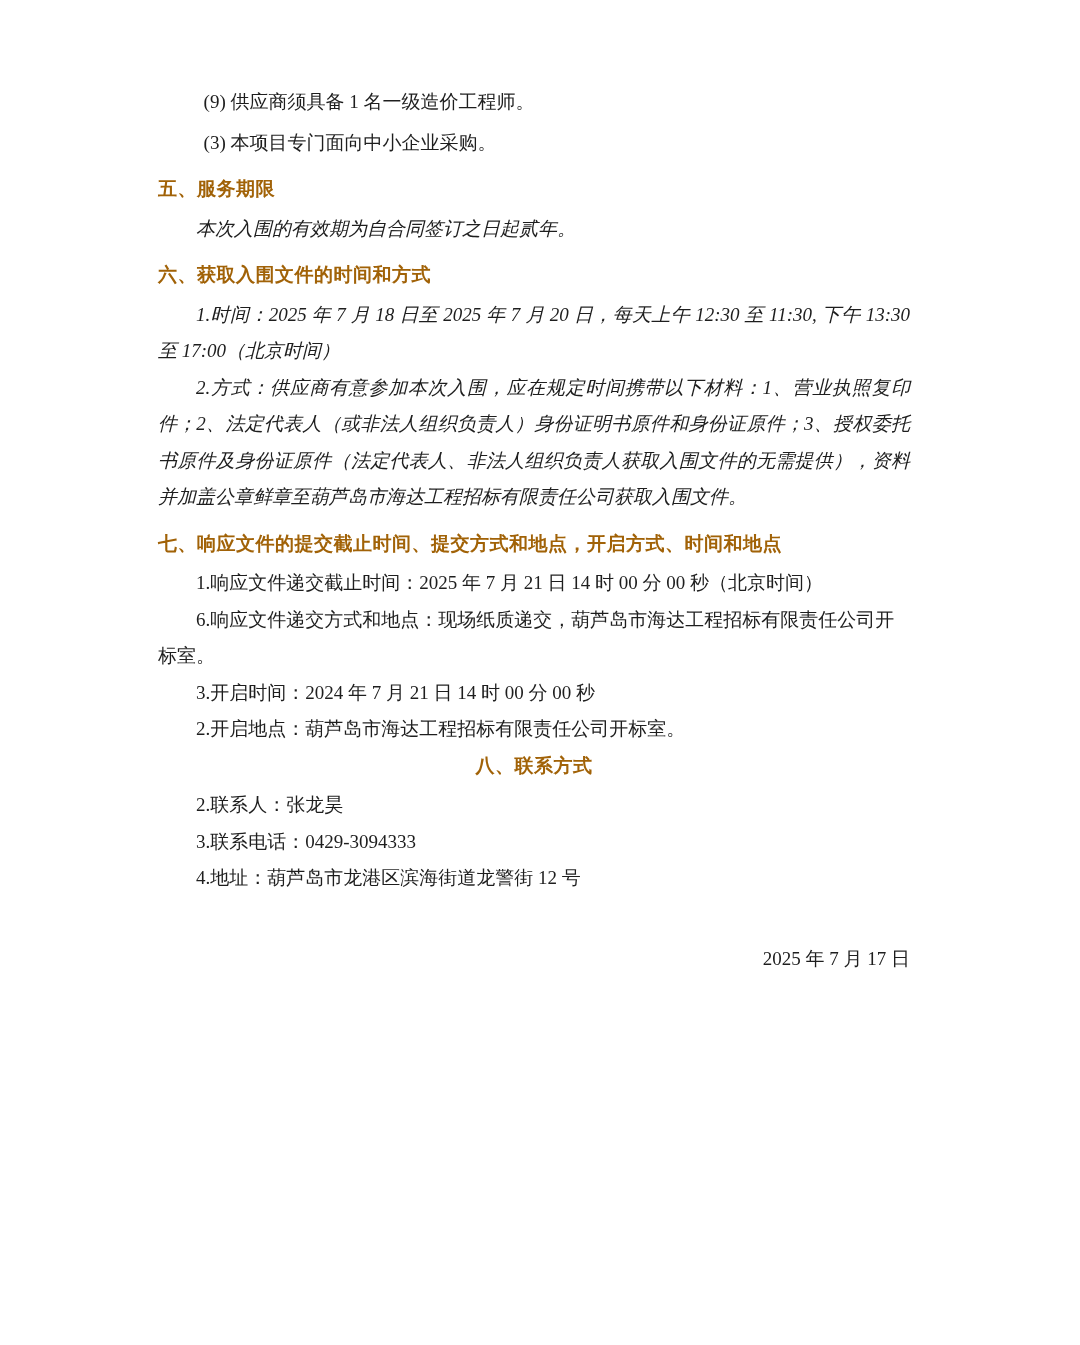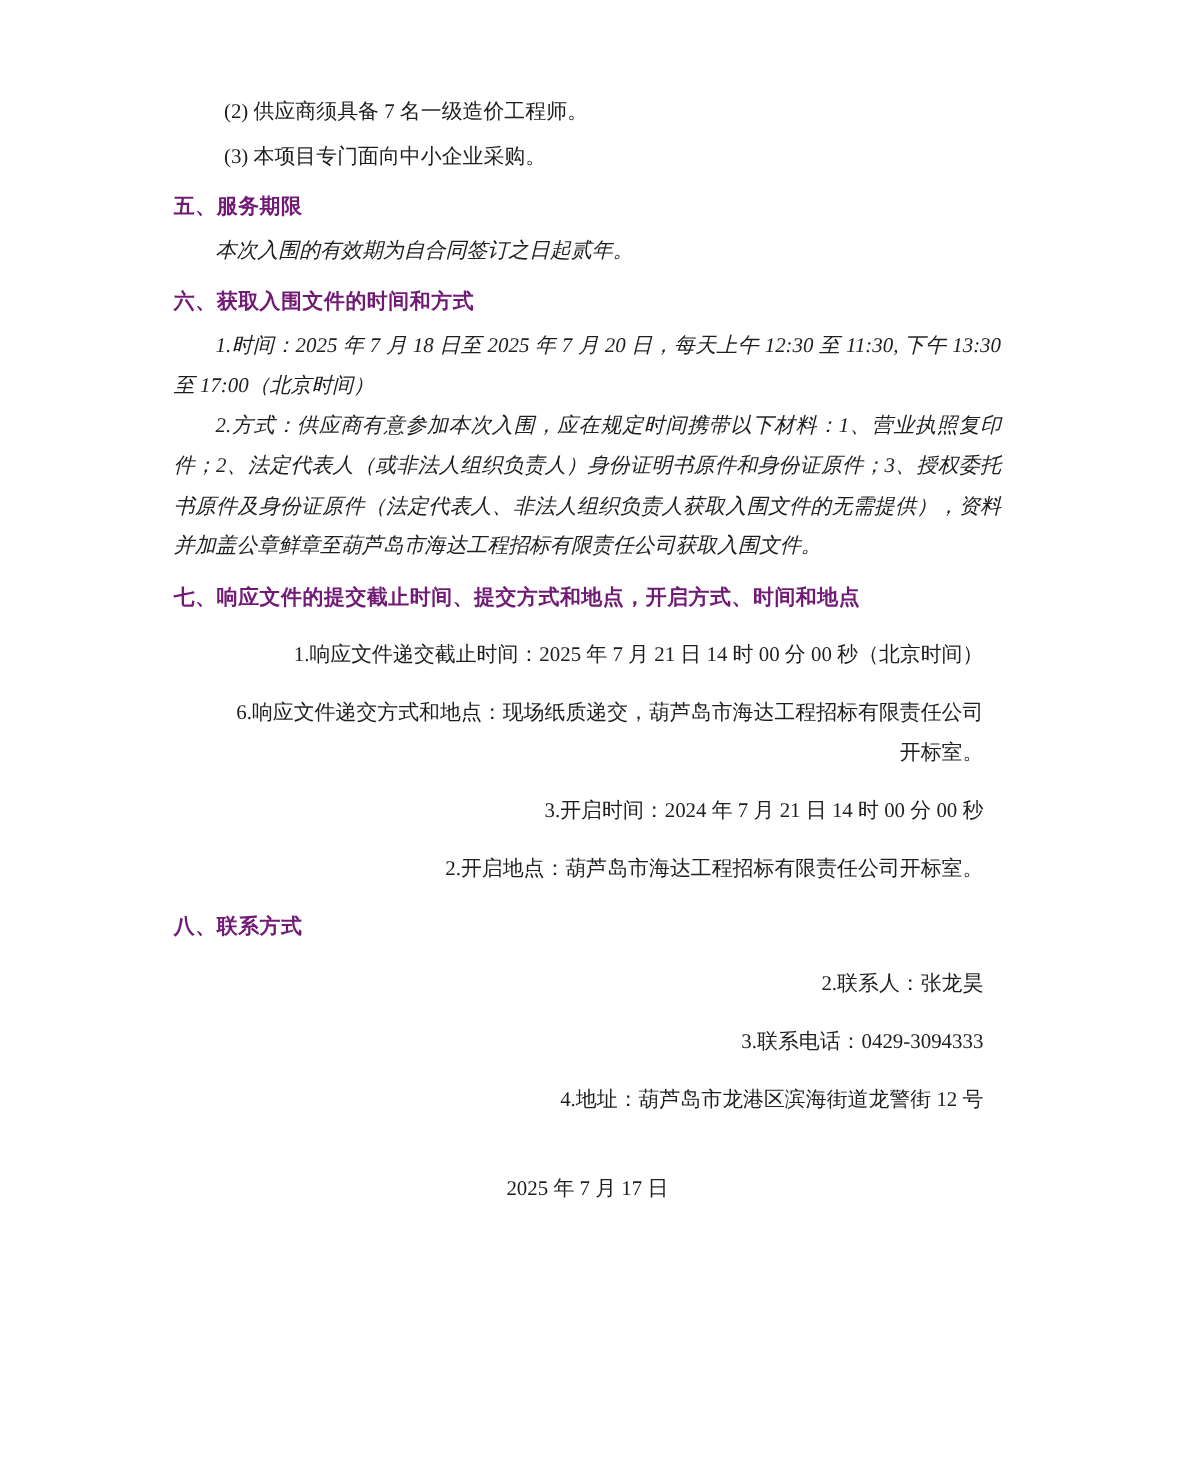--- a/index.html
+++ b/index.html
@@ -16,51 +16,50 @@
     padding: 84px 170px 0 158px;
     color: #1e1e1e;
     font-family: "Liberation Serif", "DejaVu Serif", serif;
     font-size: 19px;
     line-height: 36.5px;
   }
   .block { margin: 0; }
   .heading {
     font-family: "Liberation Sans", "DejaVu Sans", sans-serif;
     font-weight: 700;
-    color: #701a75;
+    color: #a16207;
     margin: 10px 0 3px 0;
     letter-spacing: 0.5px;
   }
-  .heading.tight { margin-top: 0; }
+  .heading.tight { margin-top: 0; text-align: center; }
   .list-item {
     text-indent: 2.4em;
     margin: 0 0 4px 0;
   }
   .paragraph {
     text-indent: 2em;
     text-align: justify;
     margin: 0;
     font-style: italic;
   }
   .sub-item {
     text-indent: 2em;
-    margin: 16px;
-    text-align: right;
+    margin: 0;
   }
   .date-line {
-    text-align: center;
+    text-align: right;
     margin-top: 44px;
   }
 </style>
 </head>
 <body>
 
 <div class="page">
   <div id="doc-blocks">
-      <div class="block list-item">(2) 供应商须具备 7 名一级造价工程师。</div>
+      <div class="block list-item">(9) 供应商须具备 1 名一级造价工程师。</div>
       <div class="block list-item">(3) 本项目专门面向中小企业采购。</div>
       <div class="block heading">五、服务期限</div>
       <div class="block paragraph">本次入围的有效期为自合同签订之日起贰年。</div>
       <div class="block heading">六、获取入围文件的时间和方式</div>
       <div class="block paragraph">1.时间：2025 年 7 月 18 日至 2025 年 7 月 20 日，每天上午 12:30 至 11:30, 下午 13:30 至 17:00（北京时间）</div>
       <div class="block paragraph">2.方式：供应商有意参加本次入围，应在规定时间携带以下材料：1、营业执照复印件；2、法定代表人（或非法人组织负责人）身份证明书原件和身份证原件；3、授权委托书原件及身份证原件（法定代表人、非法人组织负责人获取入围文件的无需提供），资料并加盖公章鲜章至葫芦岛市海达工程招标有限责任公司获取入围文件。</div>
       <div class="block heading">七、响应文件的提交截止时间、提交方式和地点，开启方式、时间和地点</div>
       <div class="block sub-item">1.响应文件递交截止时间：2025 年 7 月 21 日 14 时 00 分 00 秒（北京时间）</div>
       <div class="block sub-item">6.响应文件递交方式和地点：现场纸质递交，葫芦岛市海达工程招标有限责任公司开标室。</div>
       <div class="block sub-item">3.开启时间：2024 年 7 月 21 日 14 时 00 分 00 秒</div>

